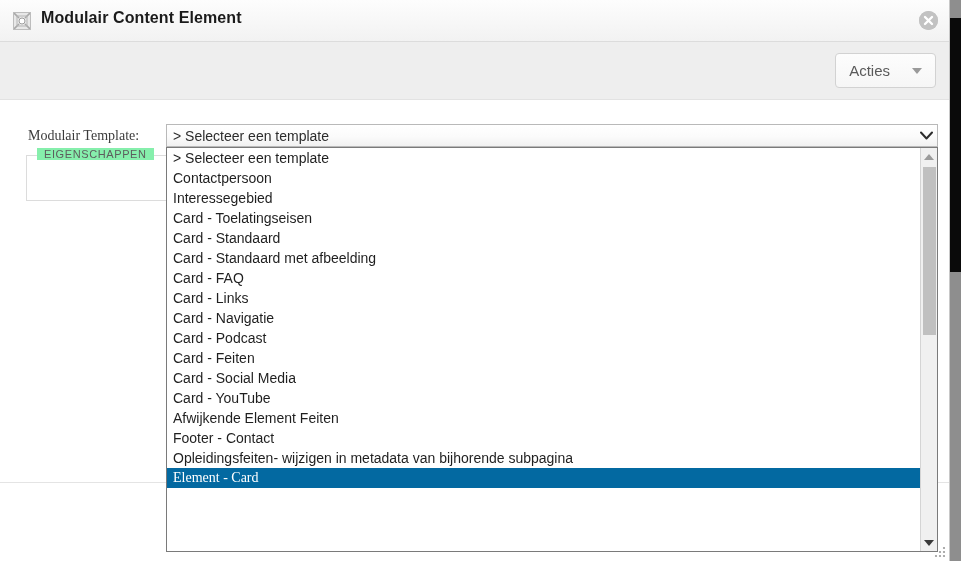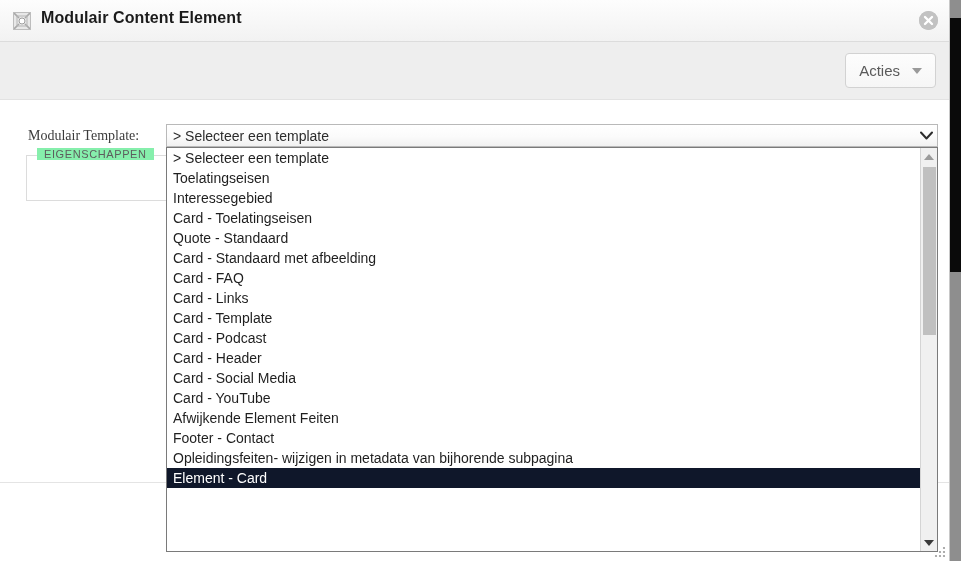--- a/index.html
+++ b/index.html
@@ -110,21 +110,21 @@
     right: 14px;
     top: 11px;
     height: 35px;
     min-width: 80px;
     padding: 0 13px;
     background: linear-gradient(to bottom,#fdfdfd 0%, #f6f6f6 100%);
     border: 1px solid #d2d2d2;
     border-radius: 4px;
     display: flex;
     align-items: center;
-    gap: 12px;
+    gap: 22px;
     cursor: pointer;
     box-sizing: border-box;
   }
   .acties-btn .lbl {
     font-size: 15px;
     color: #5a5a5a;
   }
   .caret-down {
     width: 0; height: 0;
     border-left: 5px solid transparent;
@@ -247,22 +247,23 @@
     height: 20px;
     line-height: 20px;
     font-size: 14px;
     color: #1f1f1f;
     padding-left: 6px;
     white-space: nowrap;
     cursor: default;
     box-sizing: border-box;
   }
   .dd-option.selected {
-    background: #0f172a;
+    background: #0369a1;
     color: #ffffff;
+    font-family: Liberation Serif, serif;
   }
 
   
   .dd-scroll {
     width: 17px;
     background: #f0f0f0;
     border-left: 1px solid #d4d4d4;
     position: relative;
     box-sizing: border-box;
     flex: 0 0 17px;
@@ -364,30 +365,30 @@
             <circle cx="8" cy="8" r="1.1"></circle>
             <circle cx="12" cy="4" r="1.1"></circle>
           </g>
         </svg>
       </span>
     </div>
 
     <div class="dropdown">
       <div class="dd-list" id="dd-list">
           <div class="dd-option">&gt; Selecteer een template</div>
-          <div class="dd-option">Toelatingseisen</div>
+          <div class="dd-option">Contactpersoon</div>
           <div class="dd-option">Interessegebied</div>
           <div class="dd-option">Card - Toelatingseisen</div>
-          <div class="dd-option">Quote - Standaard</div>
+          <div class="dd-option">Card - Standaard</div>
           <div class="dd-option">Card - Standaard met afbeelding</div>
           <div class="dd-option">Card - FAQ</div>
           <div class="dd-option">Card - Links</div>
-          <div class="dd-option">Card - Template</div>
+          <div class="dd-option">Card - Navigatie</div>
           <div class="dd-option">Card - Podcast</div>
-          <div class="dd-option">Card - Header</div>
+          <div class="dd-option">Card - Feiten</div>
           <div class="dd-option">Card - Social Media</div>
           <div class="dd-option">Card - YouTube</div>
           <div class="dd-option">Afwijkende Element Feiten</div>
           <div class="dd-option">Footer - Contact</div>
           <div class="dd-option">Opleidingsfeiten- wijzigen in metadata van bijhorende subpagina</div>
           <div class="dd-option selected">Element - Card</div>
         </div>
       <div class="dd-scroll">
         <div class="arrow-up">
           <span class="tri-up"></span>

